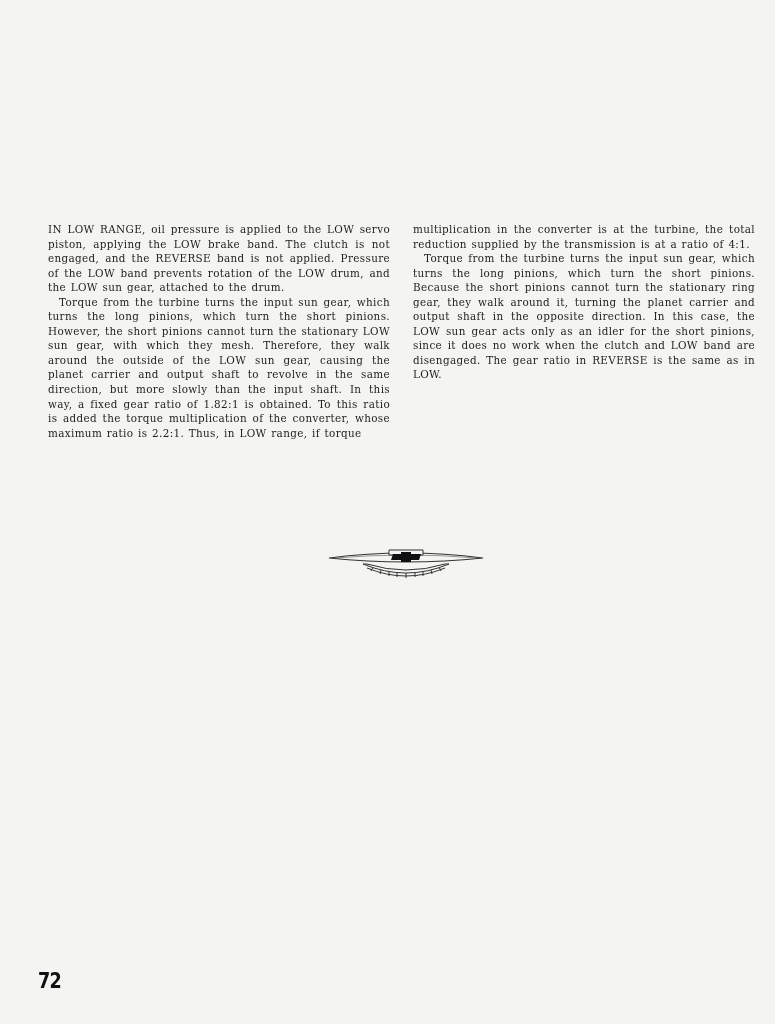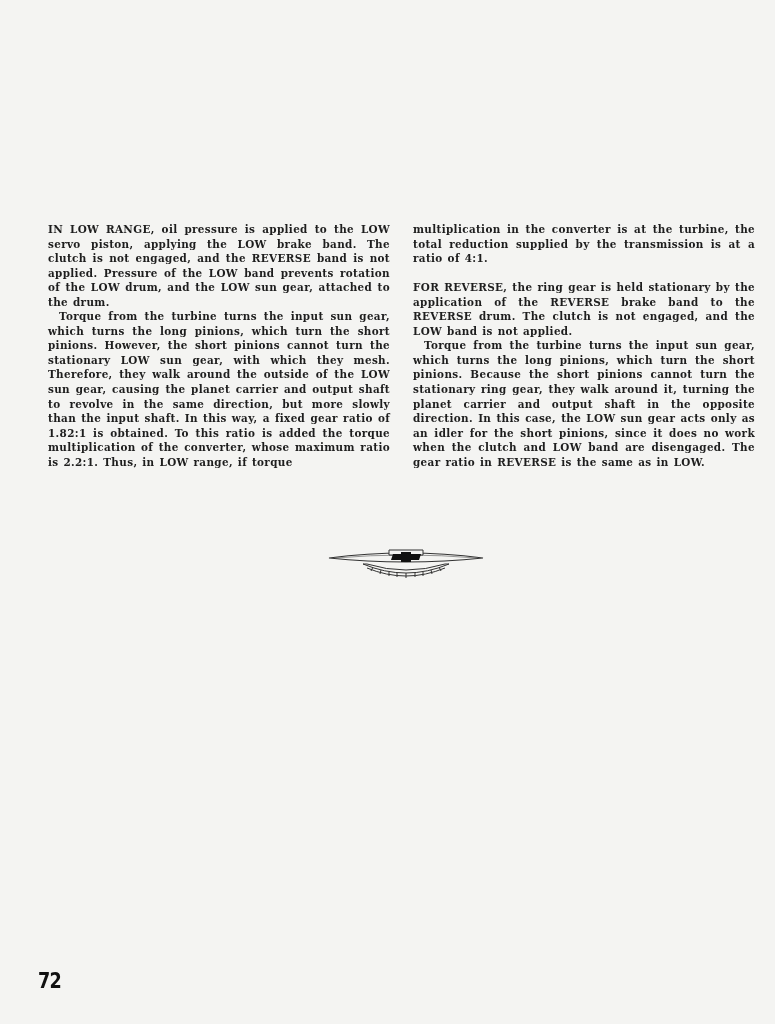--- a/index.html
+++ b/index.html
@@ -9,42 +9,41 @@
       font-family: "DejaVu Serif", serif;
       color: #1e1e1e;
     }
     .col {
       position: absolute; top: 222px; width: 342px;
       font-size: 10.4px; line-height: 14.55px;
       text-align: justify; letter-spacing: 0.35px; word-spacing: 1px;
     }
     .col.left { left: 48px; }
     .col.right { left: 413px; }
-    .col p { margin: 0; font-weight: bold; }
+    .col p { margin: 0; }
     .col p.indent { text-indent: 11px; }
     .col p.gap { margin-top: 14.5px; }
     .emblem { position: absolute; left: 327px; top: 546px; width: 158px; height: 36px; }
     .page-num {
       position: absolute; left: 38px; top: 968px;
       font-family: "DejaVu Sans", sans-serif; font-weight: bold;
       font-size: 22px; letter-spacing: -1px; color: #111;
       transform: scaleX(0.8); transform-origin: left top;
     }
   </style>
 </head>
 <body>
 
 <div class="col left">
   <p>IN LOW RANGE, oil pressure is applied to the LOW servo piston, applying the LOW brake band. The clutch is not engaged, and the REVERSE band is not applied. Pressure of the LOW band prevents rotation of the LOW drum, and the LOW sun gear, attached to the drum.</p>
   <p class="indent">Torque from the turbine turns the input sun gear, which turns the long pinions, which turn the short pinions. However, the short pinions cannot turn the stationary LOW sun gear, with which they mesh. Therefore, they walk around the outside of the LOW sun gear, causing the planet carrier and output shaft to revolve in the same direction, but more slowly than the input shaft. In this way, a fixed gear ratio of 1.82:1 is obtained. To this ratio is added the torque multiplication of the converter, whose maximum ratio is 2.2:1. Thus, in LOW range, if torque</p>
 </div>
 
 <div class="col right">
   <p>multiplication in the converter is at the turbine, the total reduction supplied by the transmission is at a ratio of 4:1.</p>
-  <p class="gap">FOR REVERSE, the ring gear is held stationary by the application of the REVERSE brake band to the REVERSE drum. The clutch is not engaged, and the LOW band is not applied.</p>
   <p class="indent">Torque from the turbine turns the input sun gear, which turns the long pinions, which turn the short pinions. Because the short pinions cannot turn the stationary ring gear, they walk around it, turning the planet carrier and output shaft in the opposite direction. In this case, the LOW sun gear acts only as an idler for the short pinions, since it does no work when the clutch and LOW band are disengaged. The gear ratio in REVERSE is the same as in LOW.</p>
 </div>
 
 <div class="emblem">
   <svg width="158" height="36" viewBox="0 0 158 36">
     <path d="M2,12 Q79,2 156,12 Q79,20 2,12 Z" fill="#f4f4f2" stroke="#333" stroke-width="1.2"></path>
     <path d="M8,12 Q79,6 150,12" fill="none" stroke="#555" stroke-width="0.6"></path>
     <path d="M62,4 L96,4 L96,9 L62,9 Z" fill="#f4f4f2" stroke="#333" stroke-width="1"></path>
     <path d="M66,8 L74,8 L74,6 L84,6 L84,8 L94,8 L92,14 L84,14 L84,16 L74,16 L74,14 L64,14 Z" fill="#111"></path>
     <path d="M36,18 Q79,36 122,18 L118,18 Q79,30 40,18 Z" fill="#f4f4f2" stroke="#333" stroke-width="1"></path>

